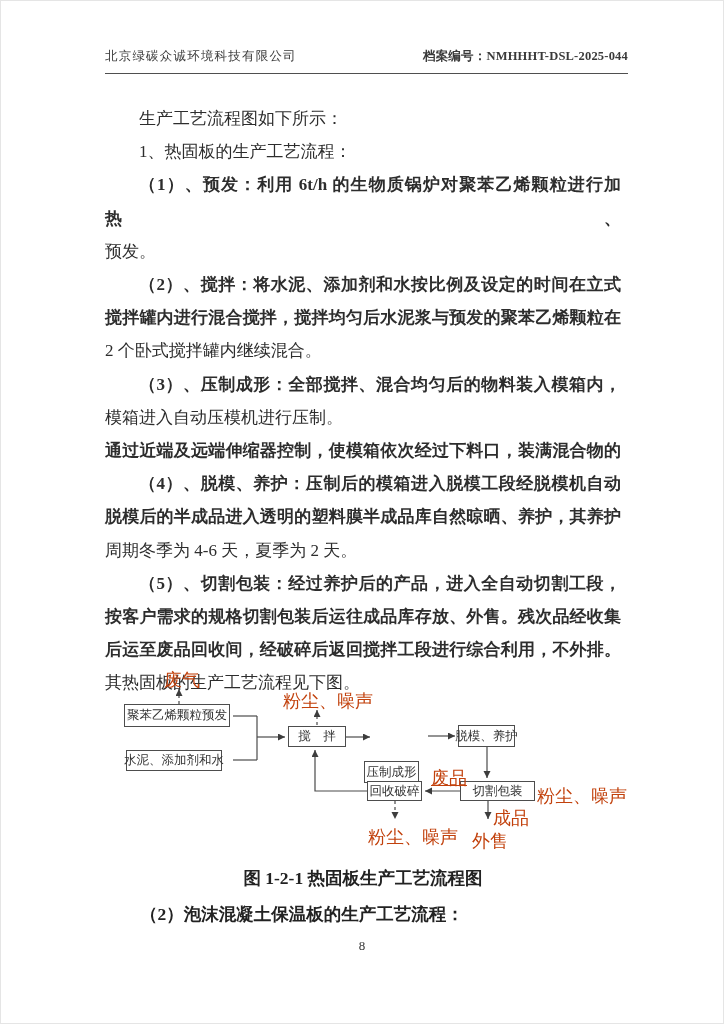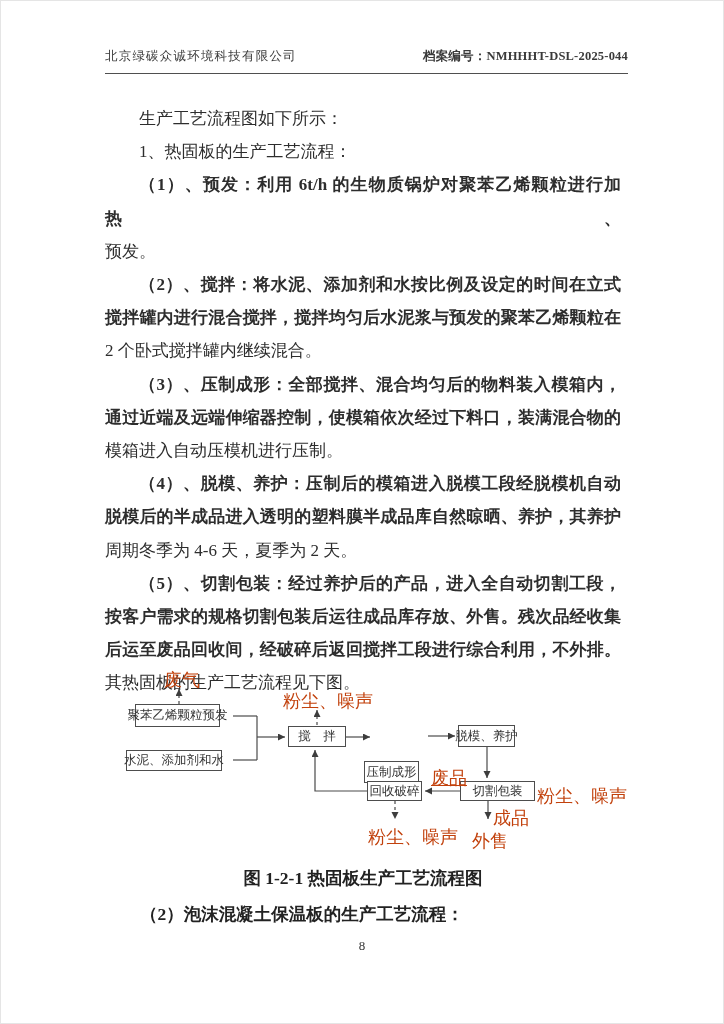--- a/index.html
+++ b/index.html
@@ -71,22 +71,22 @@
 
   <div class="bodytext" id="bodytext">
       <div class="bline first">生产工艺流程图如下所示：</div>
       <div class="bline first">1、热固板的生产工艺流程：</div>
       <div class="bline first just">（1）、预发：利用 6t/h 的生物质锅炉对聚苯乙烯颗粒进行加热、</div>
       <div class="bline">预发。</div>
       <div class="bline first just">（2）、搅拌：将水泥、添加剂和水按比例及设定的时间在立式</div>
       <div class="bline just">搅拌罐内进行混合搅拌，搅拌均匀后水泥浆与预发的聚苯乙烯颗粒在</div>
       <div class="bline">2 个卧式搅拌罐内继续混合。</div>
       <div class="bline first just">（3）、压制成形：全部搅拌、混合均匀后的物料装入模箱内，</div>
+      <div class="bline">模箱进入自动压模机进行压制。</div>
       <div class="bline just">通过近端及远端伸缩器控制，使模箱依次经过下料口，装满混合物的</div>
-      <div class="bline">模箱进入自动压模机进行压制。</div>
       <div class="bline first just">（4）、脱模、养护：压制后的模箱进入脱模工段经脱模机自动</div>
       <div class="bline just">脱模后的半成品进入透明的塑料膜半成品库自然晾晒、养护，其养护</div>
       <div class="bline">周期冬季为 4-6 天，夏季为 2 天。</div>
       <div class="bline first just">（5）、切割包装：经过养护后的产品，进入全自动切割工段，</div>
       <div class="bline just">按客户需求的规格切割包装后运往成品库存放、外售。残次品经收集</div>
       <div class="bline just">后运至废品回收间，经破碎后返回搅拌工段进行综合利用，不外排。</div>
       <div class="bline">其热固板的生产工艺流程见下图。</div>
     </div>
 
   <svg class="flow-svg" viewBox="0 0 724 1024" xmlns="http://www.w3.org/2000/svg">
@@ -106,21 +106,21 @@
       <path d="M428,736 H455" marker-end="url(#ah)"></path>
       <path d="M487,747 V778" marker-end="url(#ah)"></path>
       <path d="M460,791 H425" marker-end="url(#ah)"></path>
       <path d="M367,791 H315 V750" marker-end="url(#ah)"></path>
       <path d="M395,801 V819" stroke-dasharray="3 3" marker-end="url(#ah)"></path>
       <path d="M513,791 H530" stroke-dasharray="3 3" marker-end="url(#ah)"></path>
       <path d="M488,801 V819" marker-end="url(#ah)"></path>
     </g>
   </svg>
 
-  <div class="fbox" style="left:135px;top:704px;width:85px;height:23px;">聚苯乙烯颗粒预发</div>
+  <div class="fbox" style="left:124px;top:704px;width:106px;height:23px;">聚苯乙烯颗粒预发</div>
   <div class="fbox" style="left:126px;top:750px;width:96px;height:21px;">水泥、添加剂和水</div>
   <div class="fbox" style="left:288px;top:726px;width:58px;height:21px;">搅　拌</div>
   <div class="fbox" style="left:364px;top:725px;width:55px;height:22px;margin-top:36px;">压制成形</div>
   <div class="fbox" style="left:458px;top:725px;width:57px;height:22px;">脱模、养护</div>
   <div class="fbox" style="left:460px;top:781px;width:75px;height:20px;">切割包装</div>
   <div class="fbox" style="left:367px;top:781px;width:55px;height:20px;">回收破碎</div>
 
   <div class="flabel" style="left:164px;top:668px;">废气</div>
   <div class="flabel" style="left:283px;top:689px;">粉尘、噪声</div>
   <div class="flabel" style="left:431px;top:766px;text-decoration:underline;">废品</div>

